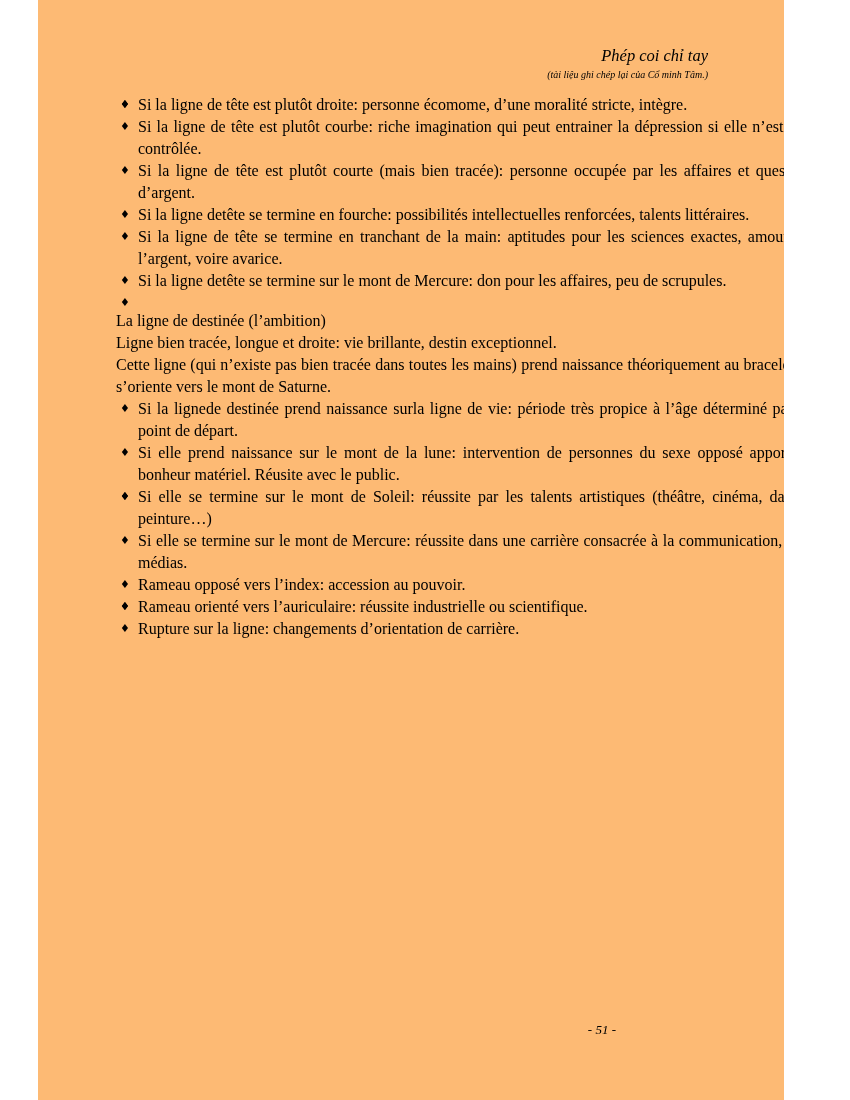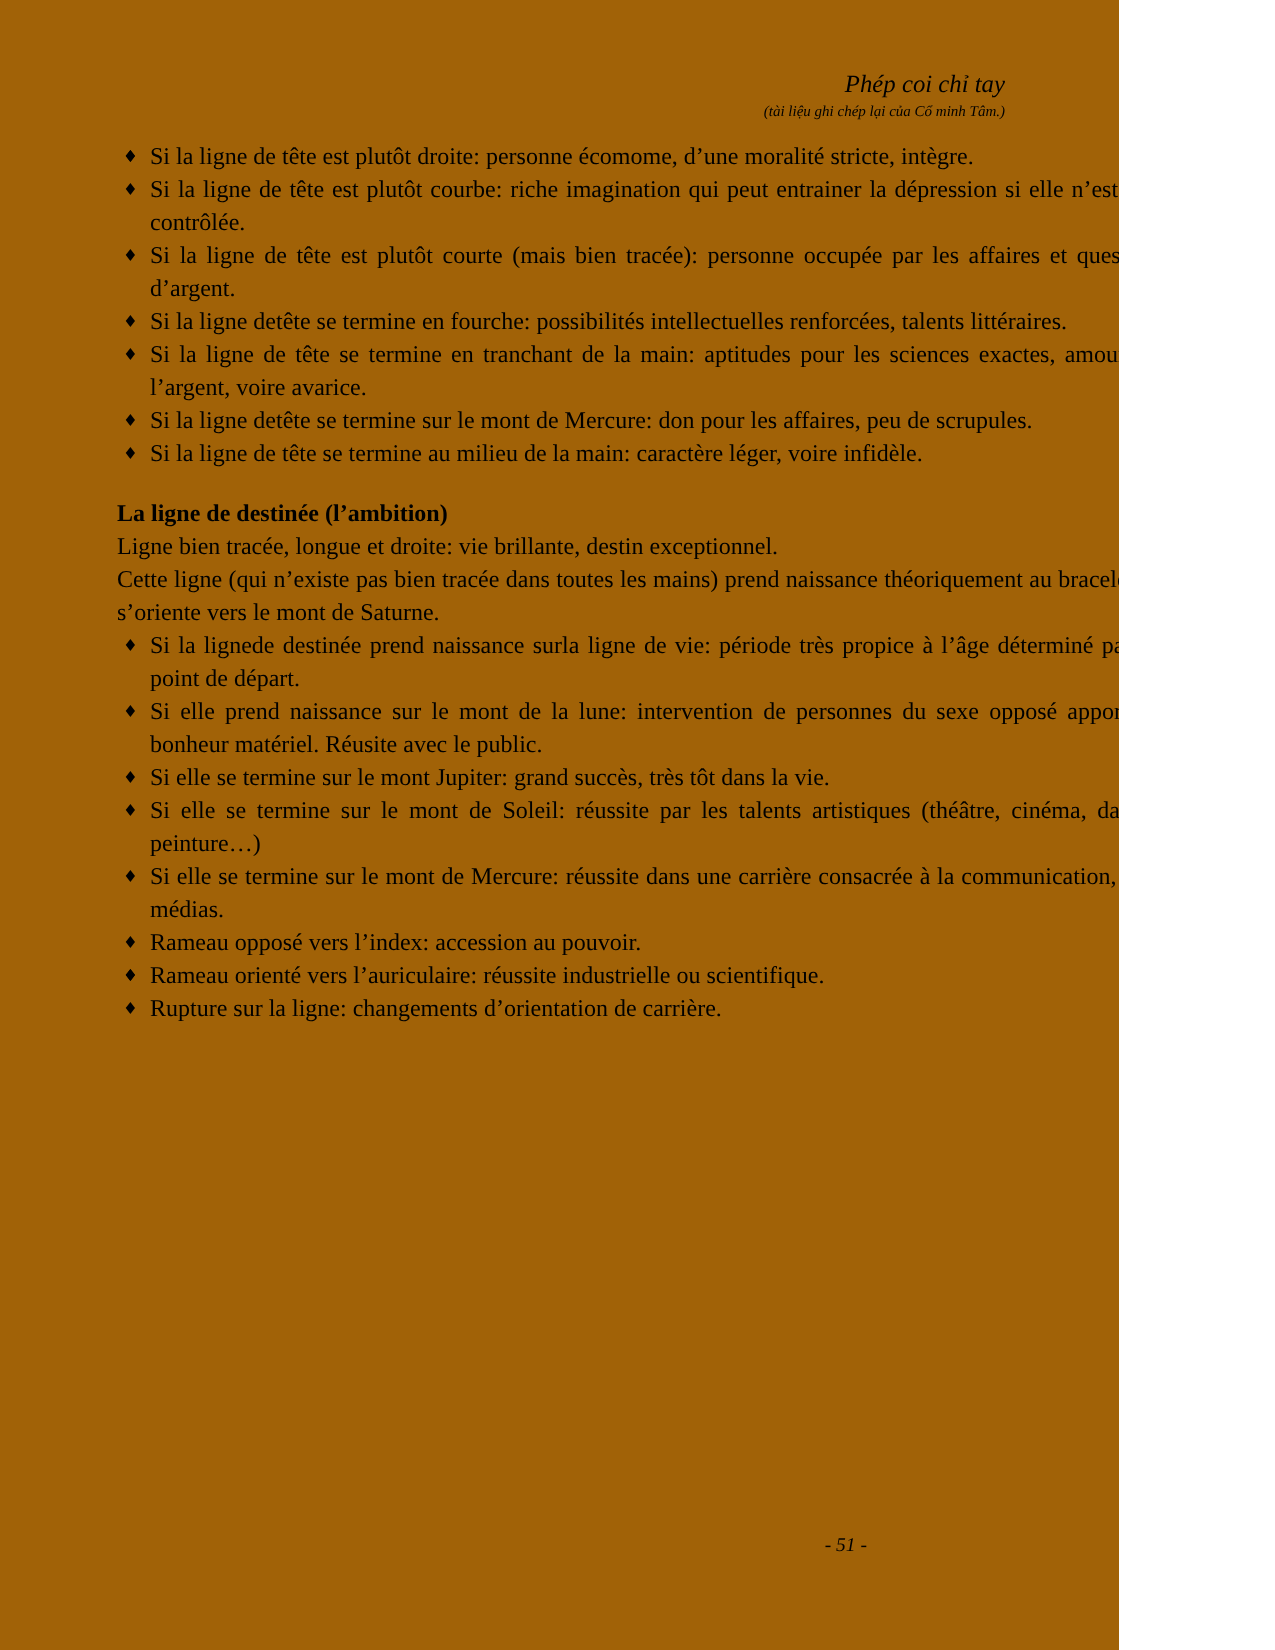--- a/index.html
+++ b/index.html
@@ -4,26 +4,27 @@
 <style>
   html, body {
     margin: 0;
     padding: 0;
     background: #ffffff;
   }
   .page {
     position: relative;
     width: 746px;
     height: 1100px;
-    background: #a16207;
+    background: #fdba74;
     color: #000000;
     font-family: "Liberation Serif", "DejaVu Serif", serif;
     font-size: 16px;
     line-height: 22px;
     overflow: hidden;
+    margin-left: 38px;
   }
   .doc-header {
     position: absolute;
     top: 46px;
     right: 76px;
     text-align: right;
     font-style: italic;
   }
   .doc-title {
     font-size: 16.5px;
@@ -54,21 +55,21 @@
     position: absolute;
     left: 4px;
     top: 4px;
     font-family: "DejaVu Sans", sans-serif;
     font-size: 11px;
     line-height: 14px;
   }
   .section-heading {
     font-size: 16px;
     line-height: 22px;
-    font-weight: bold;
+    font-weight: normal;
     margin: 18px 0 0 0;
   }
   .para {
     margin: 0;
     text-align: justify;
   }
   .doc-footer {
     position: absolute;
     top: 1022px;
     right: 168px;
@@ -120,21 +121,20 @@
           <span class="item-text">Si la ligne de tête se termine en tranchant de la main: aptitudes pour les sciences exactes, amour de l’argent, voire avarice.</span>
         </li>
 
         <li class="bullet-item">
           <span class="bullet">♦</span>
           <span class="item-text">Si la ligne detête se termine sur le mont de Mercure: don pour les affaires, peu de scrupules.</span>
         </li>
 
         <li class="bullet-item">
           <span class="bullet">♦</span>
-          <span class="item-text">Si la ligne de tête se termine au milieu de la main: caractère léger, voire infidèle.</span>
         </li>
       </ul>
 
     <h2 class="section-heading">La ligne de destinée (l’ambition)</h2>
 
     <p class="para">Ligne bien tracée, longue et droite: vie brillante, destin exceptionnel.</p>
 
     <p class="para">Cette ligne (qui n’existe pas bien tracée dans toutes les mains) prend naissance théoriquement au bracelet et s’oriente vers le mont de Saturne.</p>
 
     <ul class="bullet-list">
@@ -144,21 +144,20 @@
           <span class="item-text">Si la lignede destinée prend naissance surla ligne de vie: période très propice à l’âge déterminé par le point de départ.</span>
         </li>
 
         <li class="bullet-item">
           <span class="bullet">♦</span>
           <span class="item-text">Si elle prend naissance sur le mont de la lune: intervention de personnes du sexe opposé apportant bonheur matériel. Réusite avec le public.</span>
         </li>
 
         <li class="bullet-item">
           <span class="bullet">♦</span>
-          <span class="item-text">Si elle se termine sur le mont Jupiter: grand succès, très tôt dans la vie.</span>
         </li>
 
         <li class="bullet-item">
           <span class="bullet">♦</span>
           <span class="item-text">Si elle se termine sur le mont de Soleil: réussite par les talents artistiques (théâtre, cinéma, danse, peinture…)</span>
         </li>
 
         <li class="bullet-item">
           <span class="bullet">♦</span>
           <span class="item-text">Si elle se termine sur le mont de Mercure: réussite dans une carrière consacrée à la communication, aux médias.</span>

